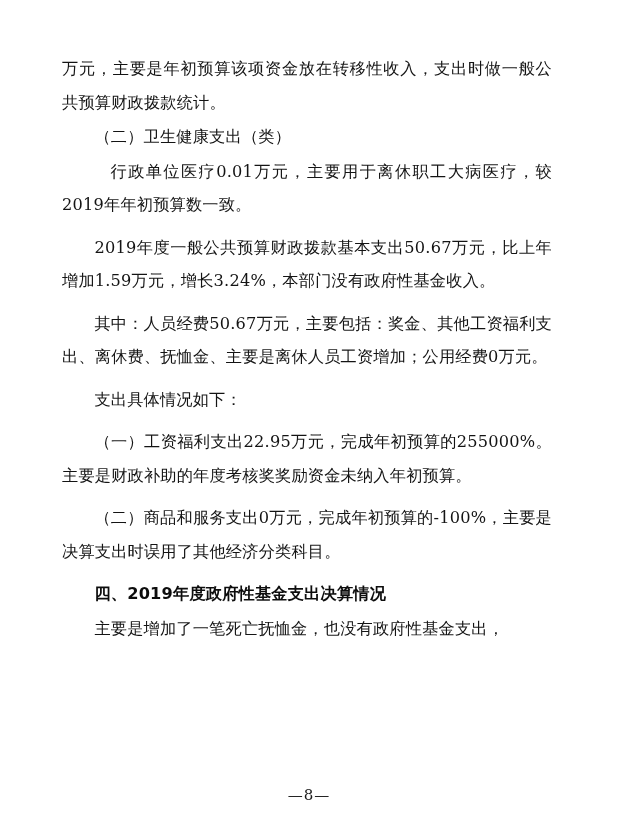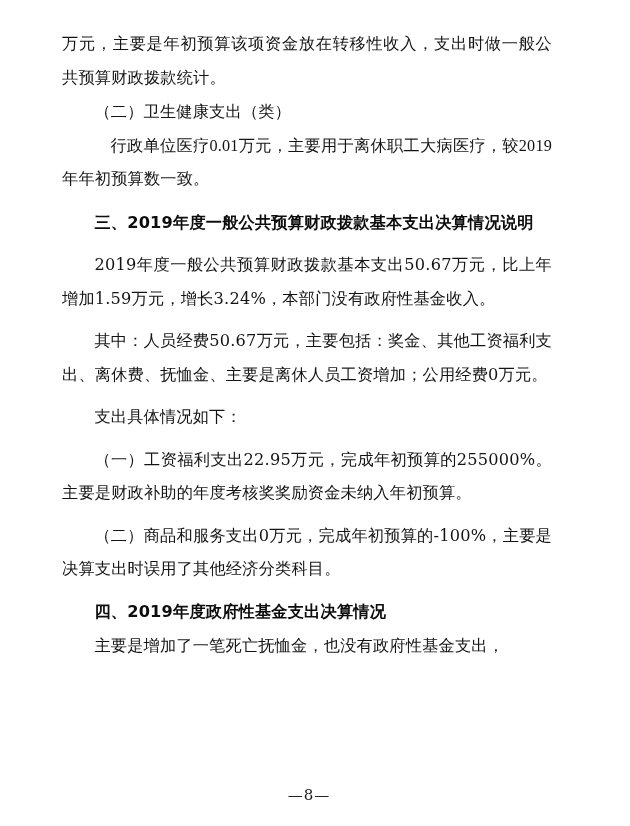--- a/index.html
+++ b/index.html
@@ -12,41 +12,40 @@
     background: #ffffff;
     font-family: "DejaVu Serif", "Liberation Serif", serif;
     color: #111111;
     overflow: hidden;
   }
   .page {
     position: relative;
     width: 612px;
     height: 826px;
     box-sizing: border-box;
-    padding: 27px 60px 0 62px;
+    padding: 52px 60px 0 62px;
     border-radius: 11px;
   }
   .doc-body {
     width: 100%;
   }
   p.para {
     margin: 0 0 1px 0;
     font-size: 16.2px;
     line-height: 33.5px;
     text-align: justify;
     text-justify: inter-ideograph;
     letter-spacing: 0.2px;
     color: #141414;
   }
   p.indent {
     text-indent: 2em;
   }
   p.indent-wide {
     text-indent: 3em;
-    font-family: Liberation Serif, serif;
   }
   p.heading {
     margin: 0 0 1px 0;
     font-size: 16.2px;
     line-height: 33.5px;
     font-weight: bold;
     font-family: "DejaVu Sans", "Liberation Sans", sans-serif;
     text-indent: 2em;
     text-align: justify;
     text-justify: inter-ideograph;
@@ -77,21 +76,20 @@
 
 <div class="page">
   <div class="doc-body">
 
     <p class="para">万元，主要是年初预算该项资金放在转移性收入，支出时做一般公共预算财政拨款统计。</p>
 
     <p class="para indent">（二）卫生健康支出（类）</p>
 
     <p class="para indent-wide">行政单位医疗0.01万元，主要用于离休职工大病医疗，较2019年年初预算数一致。</p>
 
-    <p class="heading gap-top">三、2019年度一般公共预算财政拨款基本支出决算情况说明</p>
 
     <p class="para indent gap-top">2019年度一般公共预算财政拨款基本支出50.67万元，比上年增加1.59万元，增长3.24%，本部门没有政府性基金收入。</p>
 
     <p class="para indent gap-top">其中：人员经费50.67万元，主要包括：奖金、其他工资福利支出、离休费、抚恤金、主要是离休人员工资增加；公用经费0万元。</p>
 
     <p class="para indent gap-top">支出具体情况如下：</p>
 
     <p class="para indent gap-top">（一）工资福利支出22.95万元，完成年初预算的255000%。主要是财政补助的年度考核奖奖励资金未纳入年初预算。</p>
 
     <p class="para indent gap-top">（二）商品和服务支出0万元，完成年初预算的-100%，主要是决算支出时误用了其他经济分类科目。</p>

